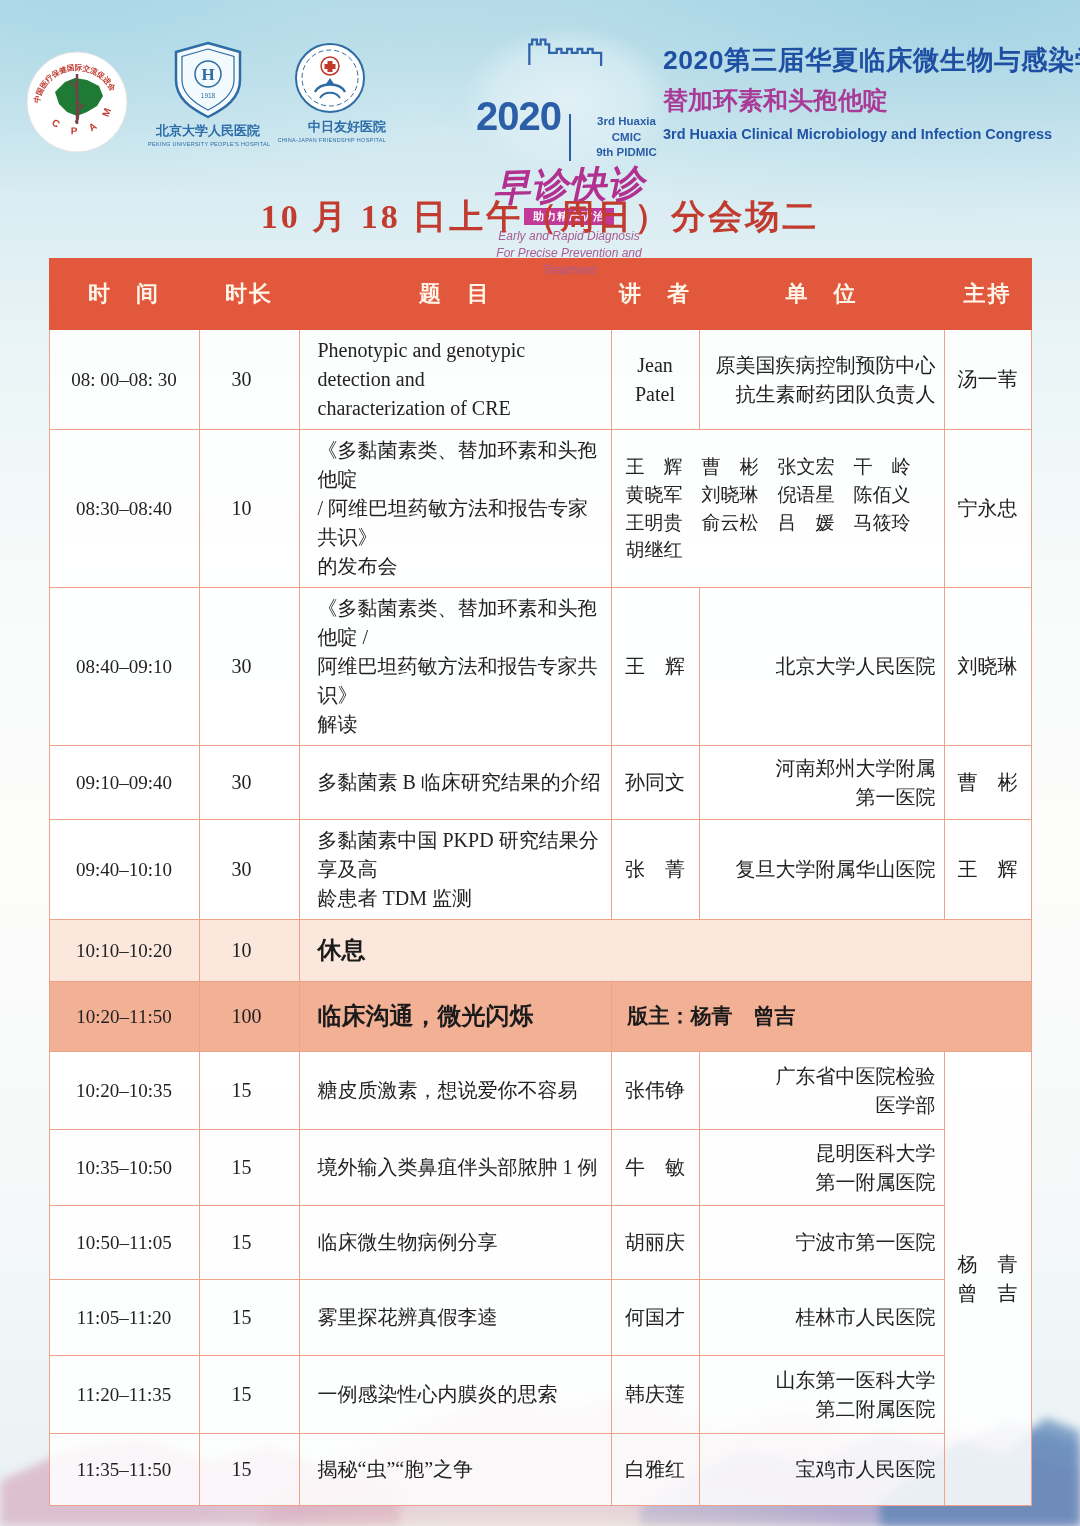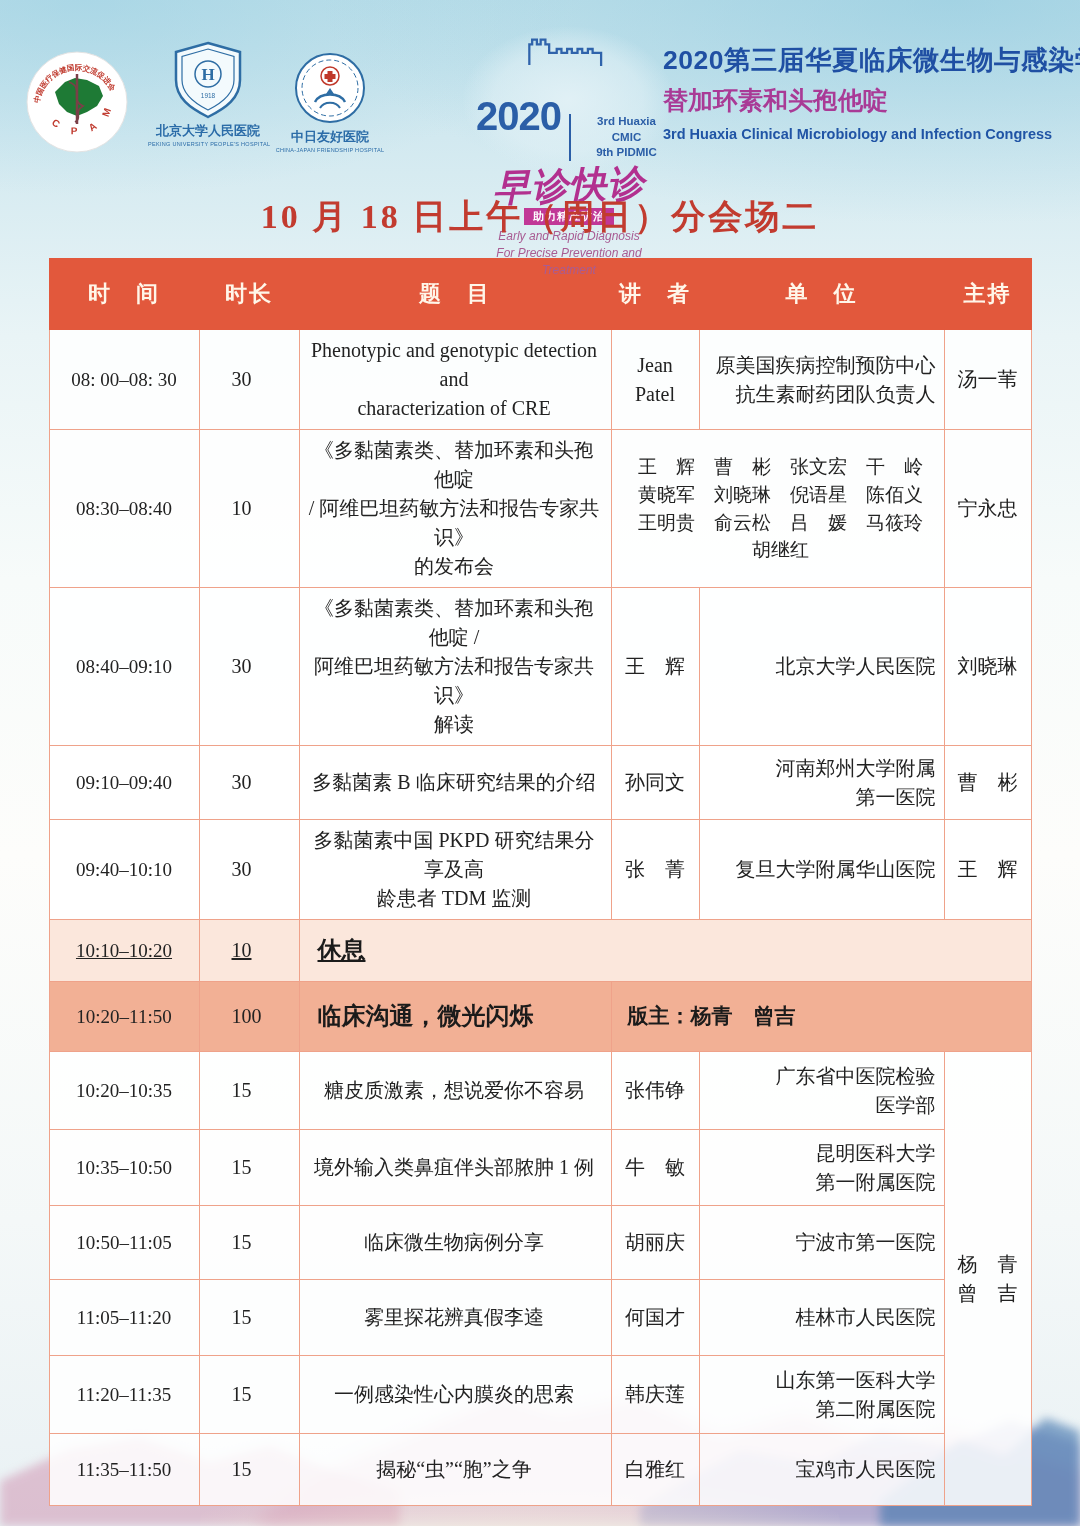--- a/index.html
+++ b/index.html
@@ -10,21 +10,21 @@
       radial-gradient(700px 280px at 8% 0%, rgba(150,206,226,.5), transparent 70%),
       linear-gradient(180deg,#BFE0EA 0%,#D2E9F0 9%,#E9F4F6 22%,#F7FBFA 38%,#FDFDFB 56%,#F4F8F8 80%,#E9F1F4 100%);
   }
   
   .mountains{position:absolute;left:0;bottom:0;width:1080px;height:260px;z-index:0;}
   
   .hdr{position:relative;height:182px;z-index:2;}
   .logo{position:absolute;text-align:center;color:#2B6CA8;}
   .logo-cpam{left:24px;top:50px;width:106px;}
   .logo-pkuph{left:148px;top:40px;width:120px;}
-  .logo-cjfh{left:274px;top:50px;width:112px;}
+  .logo-cjfh{left:274px;top:40px;width:112px;text-align:right;}
   .logo .cn-name{font-family:"Liberation Serif","DejaVu Serif",serif;font-weight:bold;font-size:13px;color:#2B6CA8;margin-top:2px;white-space:nowrap;}
   .logo .en-name{font-size:5.5px;color:#2B6CA8;letter-spacing:.3px;margin-top:1px;white-space:nowrap;}
   .brand-blob{position:absolute;left:462px;top:26px;width:212px;height:148px;border-radius:50%;
     background:radial-gradient(closest-side, rgba(226,241,246,.95), rgba(226,241,246,.55) 70%, transparent 100%);}
   .brand{position:absolute;left:476px;top:32px;width:186px;text-align:center;}
   .brand-top{display:flex;align-items:center;justify-content:center;gap:8px;margin-top:2px;}
   .brand-year{font-size:40px;font-weight:bold;color:#2B5EA7;letter-spacing:-1px;line-height:1;}
   .brand-lines{border-left:2px solid #2B5EA7;padding-left:20px;text-align:center;margin-top:42px;}
   .brand-lines div{font-size:11.5px;font-weight:bold;color:#2B5EA7;line-height:1.35;}
   .slogan{font-family:"Liberation Serif","DejaVu Serif",serif;font-size:37px;font-weight:bold;font-style:italic;
@@ -44,26 +44,26 @@
     font-size:22px;font-weight:bold;color:#C23B2F;letter-spacing:1px;position:relative;z-index:2;}
   
   table.agenda{position:relative;z-index:1;margin:18px auto 0;width:982px;border-collapse:collapse;table-layout:fixed;}
   .agenda th{background:#E2583C;border:1px solid #E2583C;color:#FFF6E9;
     font-size:22px;font-weight:bold;height:68px;letter-spacing:2px;}
   .agenda td{border:1px solid #EFA28A;background:rgba(255,255,255,.86);
     font-family:"Liberation Serif","DejaVu Serif",serif;font-size:20px;color:#222;
     padding:6px 8px;white-space:pre-line;line-height:1.45;vertical-align:middle;}
   .agenda td.c-time{text-align:center;font-size:19px;padding:4px 2px;}
   .agenda td.c-dur{text-align:left;padding-left:32px;}
-  .agenda td.c-title{text-align:center;padding-left:6px;margin-left:48px;}
+  .agenda td.c-title{text-align:left;padding-left:18px;margin-left:48px;}
   .agenda td.c-spk{text-align:center;padding:4px 4px;}
-  .agenda td.c-names{text-align:center;padding-left:14px;font-size:19px;}
+  .agenda td.c-names{text-align:left;padding-left:14px;font-size:19px;}
   .agenda td.c-org{text-align:right;padding-left:16px;}
   .agenda td.c-host{text-align:center;}
-  tr.r-break td{background:#FBE7DC;text-decoration:underline;}
+  tr.r-break td{background:#FBE7DC;}
   tr.r-section td{background:#F2B095;}
   .agenda td.c-label{font-family:"Liberation Sans",sans-serif;font-weight:bold;font-size:24px;text-align:left;padding-left:18px;color:#1b1b1b;}
   .agenda td.c-mods{font-family:"Liberation Sans",sans-serif;font-weight:bold;font-size:21px;text-align:left;padding-left:16px;color:#1b1b1b;}
 </style>
 </head>
 <body>
 
 <div class="page">
 
   <div class="mountains">

